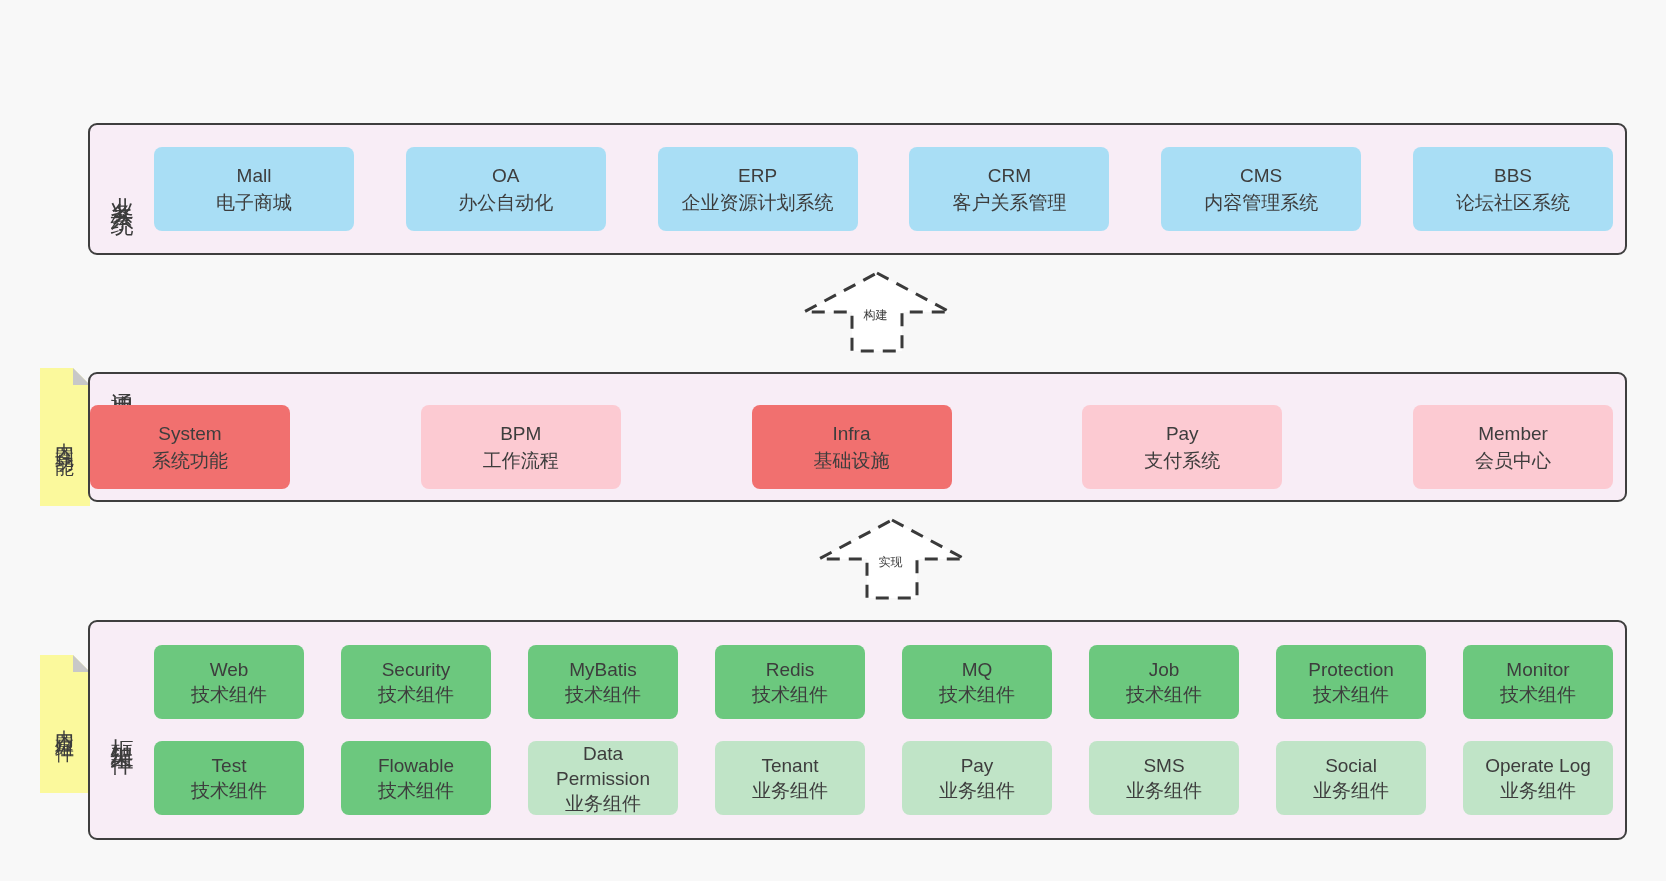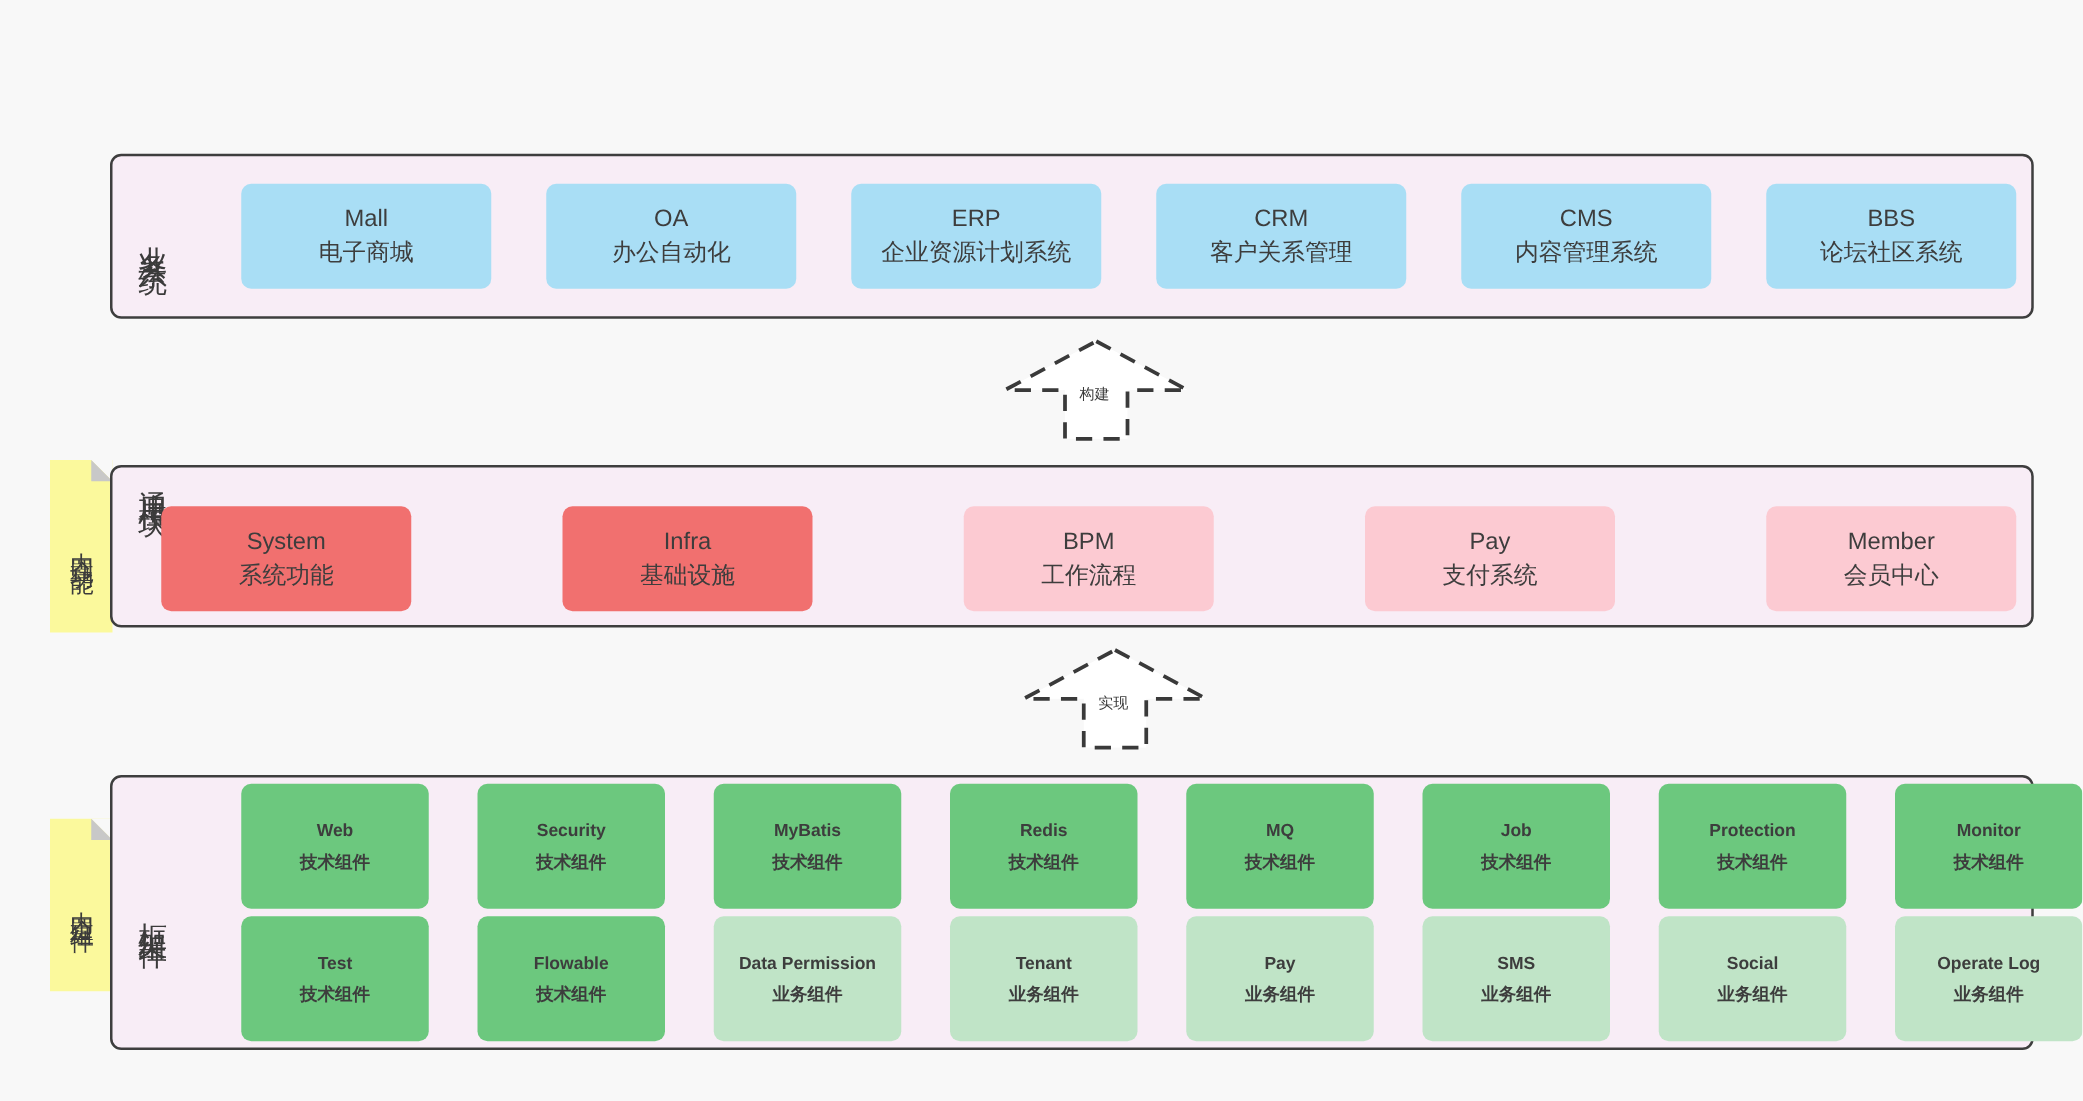--- a/index.html
+++ b/index.html
@@ -12,23 +12,23 @@
   #layer-modules{top:372px;height:130px;flex-direction:column;}
   #layer-components{top:620px;height:220px;}
   .layer-label{width:64px;display:flex;align-items:center;justify-content:center;
                font-size:23px;color:#3b3b3b;}
   .vtext{writing-mode:vertical-rl;text-orientation:upright;letter-spacing:5px;line-height:1;}
   .rows{flex:1;display:flex;flex-direction:column;justify-content:space-evenly;padding-right:12px;}
   .row{display:flex;justify-content:space-between;align-items:center;}
 
   
   .box{border-radius:8px;display:flex;flex-direction:column;justify-content:center;align-items:center;
-       text-align:center;color:#3d3d3d;box-sizing:border-box;padding:2px 8px;margin-left:39px;}
+       text-align:center;color:#3d3d3d;box-sizing:border-box;padding:2px 8px;}
   #layer-business .box,#layer-modules .box{width:200px;height:84px;font-size:19px;line-height:27px;}
-  #layer-components .box{width:150px;height:100px;font-size:14px;line-height:25px;font-weight:bold;}
+  #layer-components .box{width:150px;height:74px;font-size:19px;line-height:25px;}
   .box-title,.box-subtitle{display:block;}
   .v-blue{background:#a9def5;}
   .v-red{background:#f1706f;}
   .v-pink{background:#fccad2;}
   .v-green{background:#6cc87e;}
   .v-green-light{background:#c0e4c7;}
 
   
   .arrow{position:absolute;width:150px;height:82px;z-index:0;}
   #arrow-build{left:802px;top:271px;}
@@ -104,27 +104,27 @@
   </div>
 
   <section class="layer" id="layer-modules">
     <div class="layer-label vtext">通用模块</div>
     <div class="rows">
       <div class="row">
           <div class="box v-red">
             <span class="box-title">System</span>
             <span class="box-subtitle">系统功能</span>
           </div>
+          <div class="box v-pink">
+            <span class="box-title">BPM</span>
+            <span class="box-subtitle">工作流程</span>
+          </div>
           <div class="box v-red">
             <span class="box-title">Infra</span>
             <span class="box-subtitle">基础设施</span>
-          </div>
-          <div class="box v-pink">
-            <span class="box-title">BPM</span>
-            <span class="box-subtitle">工作流程</span>
           </div>
           <div class="box v-pink">
             <span class="box-title">Pay</span>
             <span class="box-subtitle">支付系统</span>
           </div>
           <div class="box v-pink">
             <span class="box-title">Member</span>
             <span class="box-subtitle">会员中心</span>
           </div>
         </div>

